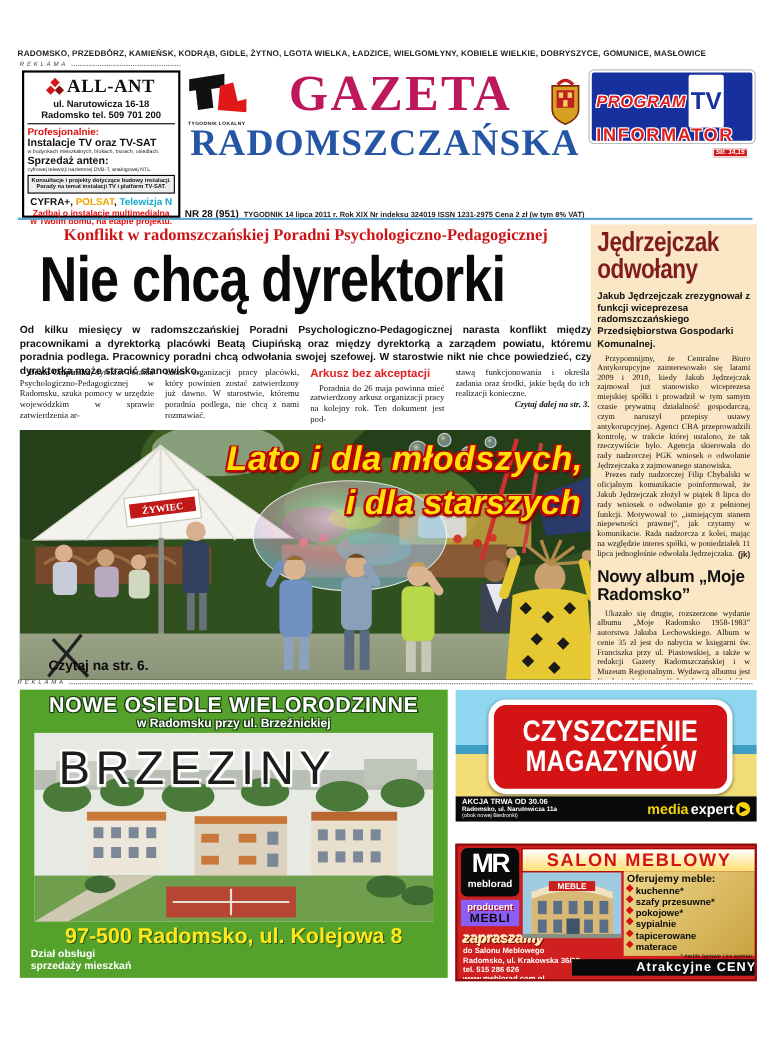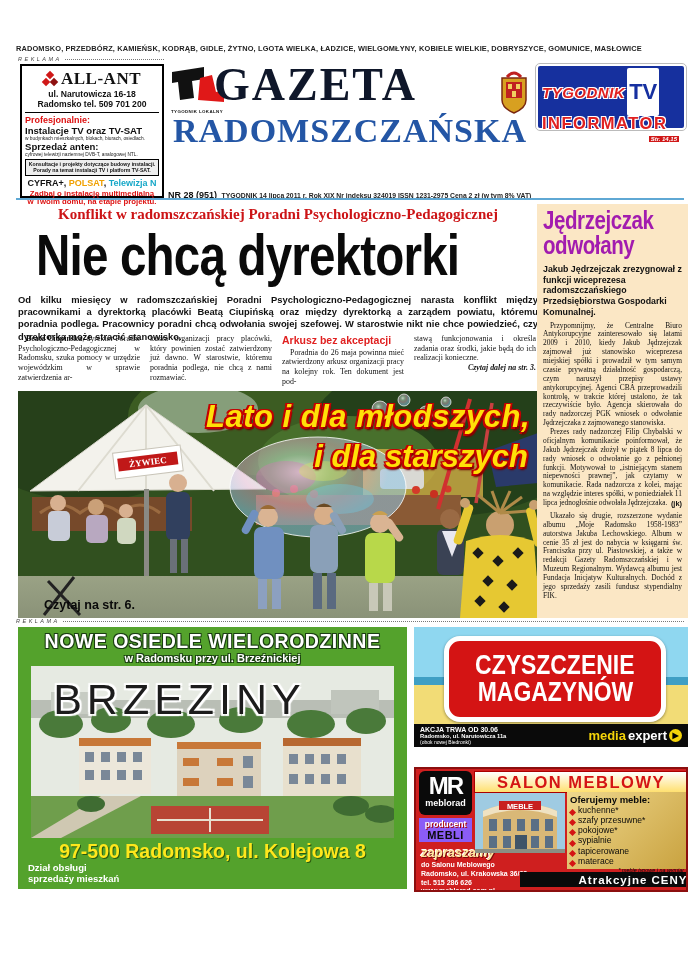--- a/index.html
+++ b/index.html
@@ -27,21 +27,21 @@
   .allant .addr{font-size:8.6px;font-weight:bold;line-height:1.2;}
   .allant .prof{color:#dd1111;font-weight:bold;font-size:9px;text-align:left;margin-top:2px;}
   .allant .big{font-weight:bold;font-size:9.6px;text-align:left;}
   .allant .tiny{font-size:4.8px;text-align:left;color:#222;}
   .allant .box{border:1px solid #000;background:#eee;font-size:5.2px;font-weight:bold;padding:1px;margin:2px 0;line-height:1.25;}
   .allant .brands{font-size:9px;font-weight:bold;margin-top:1px;}
   .allant .red2{color:#dd1111;font-weight:bold;font-size:7.8px;line-height:1.2;margin-top:1px;}
   
   .tl{left:170px;top:66px;width:54px;height:46px;}
   .tl .tag{font-size:4.4px;font-weight:bold;letter-spacing:.4px;margin-top:1px;text-align:center;}
-  .gz1{left:214px;top:58px;width:300px;text-align:left;font-family:"Liberation Serif",serif;font-weight:bold;font-size:46px;color:#0f172a;letter-spacing:2px;}
+  .gz1{left:214px;top:58px;width:300px;text-align:center;font-family:"Liberation Serif",serif;font-weight:bold;font-size:46px;color:#be185d;letter-spacing:2px;}
   .gz2{left:160px;top:112px;width:380px;text-align:center;font-family:"Liberation Serif",serif;font-weight:bold;font-size:34px;color:#2456a5;letter-spacing:1px;}
   .crest{left:499px;top:70px;width:30px;height:46px;}
   .issue{left:168px;top:184px;width:370px;white-space:nowrap;}
   .issue .nr{font-weight:bold;font-size:9px;}
   .issue .rest{font-weight:bold;font-size:6.8px;color:#222;}
   .blue-rule{left:16px;top:198px;width:668px;height:2px;background:#5fa8d4;}
   
   .ptv{left:536px;top:64px;width:150px;height:66px;background:#16309e;border:2px solid #fff;outline:1px solid #bbb;border-radius:4px;box-sizing:border-box;padding:2px 4px;}
   .ptv .r1{display:flex;align-items:center;gap:2px;}
   .ptv .program{color:#e02020;font-style:italic;font-weight:bold;font-size:15px;letter-spacing:.5px;text-shadow:-1px -1px 0 #fff,1px -1px 0 #fff,-1px 1px 0 #fff,1px 1px 0 #fff;}
@@ -64,21 +64,21 @@
   .col .ind{text-indent:8px;}
   .subhead{color:#e02020;font-weight:bold;font-size:10.5px;font-family:"Liberation Sans",sans-serif;margin-bottom:1px;text-align:left;}
   .readmore{text-align:right;font-style:italic;font-weight:bold;font-size:7.9px;}
   
   .photo{left:18px;top:391px;width:520px;height:227px;overflow:hidden;background:#3a5527;}
   .ph-t1{right:8px;top:8px;text-align:right;font-weight:bold;font-style:italic;font-size:31px;color:#ffe008;letter-spacing:.5px;}
   .ph-t2{right:10px;top:48px;text-align:right;font-weight:bold;font-style:italic;font-size:31px;color:#ffe008;}
   .ph-cap{left:26px;bottom:6px;color:#0a0a0a;font-weight:bold;font-size:12.5px;}
   
   .rcol{left:537px;top:204px;width:151px;height:414px;background:#fbe7c5;box-sizing:border-box;padding:4px 6px;overflow:hidden;}
-  .rcol .t1{font-weight:bold;font-size:25px;line-height:1.0;letter-spacing:-.5px;color:#a21caf;}
+  .rcol .t1{font-weight:bold;font-size:25px;line-height:1.0;letter-spacing:-.5px;color:#7f1d1d;}
   .rcol .lead1{font-weight:bold;font-size:8.8px;line-height:1.22;margin-top:6px;}
   .rcol .body{font-family:"Liberation Serif",serif;font-size:7.4px;line-height:1.2;text-align:justify;margin-top:4px;}
   .rcol .body .ind{text-indent:7px;}
   .rcol .sig{text-align:right;font-weight:bold;font-size:7.4px;margin-top:-9px;}
   .rcol .t2{font-weight:bold;font-size:15.5px;line-height:1.05;margin-top:9px;letter-spacing:-.3px;}
   
   .rek-mid{left:16px;top:618px;width:668px;}
   .brz{left:18px;top:627px;width:389px;height:262px;background:#54a22c;box-sizing:border-box;padding-top:3px;text-align:center;}
   .brz .t1{color:#fff;font-weight:bold;font-size:19.5px;letter-spacing:.5px;}
   .brz .t2{color:#fff;font-weight:bold;font-size:11px;margin-top:-1px;}
@@ -110,21 +110,21 @@
   .meb .mr{font-weight:bold;font-size:24px;line-height:30px;letter-spacing:-2px;}
   .meb .mname{font-size:9px;font-weight:bold;margin-top:-3px;}
   .meb .prod{position:absolute;left:3px;top:49px;width:53px;background:#8b5cf6;text-align:center;padding:1px 0;}
   .meb .prod .p1{color:#fff;font-weight:bold;font-size:8.5px;text-shadow:1px 1px 0 #a00;}
   .meb .prod .p2{color:#0a0a0a;font-weight:bold;font-size:11px;letter-spacing:.5px;}
   .meb .zapr{position:absolute;left:5px;top:76px;color:#ffe9a0;font-weight:bold;font-style:italic;font-size:13px;text-shadow:1px 1px 0 #7a0a0a,-1px -1px 0 #fff;}
   .meb .addr{position:absolute;left:5px;top:92px;width:140px;color:#fff;font-weight:bold;font-size:7px;line-height:1.25;text-align:left;}
   .meb .bphoto{position:absolute;left:59px;top:24px;width:90px;height:60px;}
   .meb .gold{position:absolute;left:151px;top:23px;width:120px;height:77px;background:linear-gradient(135deg,#efd88e,#c9a23f);padding:2px 3px;box-sizing:border-box;text-align:left;}
   .meb .ot{color:#0a0a0a;font-weight:bold;font-size:9.5px;}
-  .meb .item{display:flex;align-items:flex-end;gap:3px;color:#0a0a0a;font-weight:normal;font-size:8.6px;line-height:1.18;}
+  .meb .item{display:flex;align-items:flex-start;gap:3px;color:#0a0a0a;font-weight:bold;font-size:8.6px;line-height:1.18;}
   .meb .dmd{width:5px;height:5px;background:#d41414;transform:rotate(45deg);flex:0 0 auto;}
   .meb .fnote{color:#0a0a0a;font-style:italic;font-size:5.4px;margin-top:1px;text-align:right;}
   .meb .ceny{position:absolute;left:104px;top:103px;width:166px;height:15px;background:#0a0a0a;color:#fff;font-weight:bold;font-size:11.5px;display:flex;align-items:center;justify-content:center;letter-spacing:1px;padding-left:30px;}
 </style>
 </head>
 <body>
 
 <div id="page">
 
   <div class="abs cities">RADOMSKO, PRZEDBÓRZ, KAMIEŃSK, KODRĄB, GIDLE, ŻYTNO, LGOTA WIELKA, ŁADZICE, WIELGOMŁYNY, KOBIELE WIELKIE, DOBRYSZYCE, GOMUNICE, MASŁOWICE</div>
@@ -181,21 +181,21 @@
   </div>
 
   <div class="abs issue">
     <span class="nr">NR 28 (951)</span>
     <span class="rest">TYGODNIK 14 lipca 2011 r. Rok XIX Nr indeksu 324019 ISSN 1231-2975 Cena 2 zł (w tym 8% VAT)</span>
   </div>
   <div class="abs blue-rule"></div>
 
   <div class="abs ptv">
     <div class="r1">
-      <span class="program">TYGODNIK</span>
+      <span class="program">PROGRAM</span>
       <span class="tvbox">TV</span>
     </div>
     <div class="informator">INFORMATOR</div>
     <div class="r3">
       <span class="cgk">CO, GDZIE, KIEDY?</span>
       <span class="str">Str. 14,15</span>
     </div>
   </div>
 
 
@@ -343,20 +343,21 @@
   </div>
 
   <div class="abs rcol">
     <div class="t1"><span class="cond" style="white-space:normal;width:122%;">Jędrzejczak odwołany</span></div>
     <div class="lead1">Jakub Jędrzejczak zrezygnował z funkcji wiceprezesa radomszczańskiego Przedsiębiorstwa Gospodarki Komunalnej.</div>
     <div class="body">
       <div class="ind">Przypomnijmy, że Centralne Biuro Antykorupcyjne zainteresowało się latami 2009 i 2010, kiedy Jakub Jędrzejczak zajmował już stanowisko wiceprezesa miejskiej spółki i prowadził w tym samym czasie prywatną działalność gospodarczą, czym naruszył przepisy ustawy antykorupcyjnej. Agenci CBA przeprowadzili kontrolę, w trakcie której ustalono, że tak rzeczywiście było. Agencja skierowała do rady nadzorczej PGK wniosek o odwołanie Jędrzejczaka z zajmowanego stanowiska.</div>
       <div class="ind">Prezes rady nadzorczej Filip Chybalski w oficjalnym komunikacie poinformował, że Jakub Jędrzejczak złożył w piątek 8 lipca do rady wniosek o odwołanie go z pełnionej funkcji. Motywował to „istniejącym stanem niepewności prawnej”, jak czytamy w komunikacie. Rada nadzorcza z kolei, mając na względzie interes spółki, w poniedziałek 11 lipca jednogłośnie odwołała Jędrzejczaka.</div>
     </div>
     <div class="sig">(jk)</div>
+    <div class="t2">Nowy album „Moje Radomsko”</div>
     <div class="body">
       <div class="ind">Ukazało się drugie, rozszerzone wydanie albumu „Moje Radomsko 1958-1983” autorstwa Jakuba Lechowskiego. Album w cenie 35 zł jest do nabycia w księgarni św. Franciszka przy ul. Piastowskiej, a także w redakcji Gazety Radomszczańskiej i w Muzeum Regionalnym. Wydawcą albumu jest Fundacja Inicjatyw Kulturalnych. Dochód z jego sprzedaży zasili fundusz stypendialny FIK.</div>
     </div>
 
   </div>
 
   <div class="abs rek rek-mid">
     <span>REKLAMA</span>
       <span class="dots"></span>
   </div>

